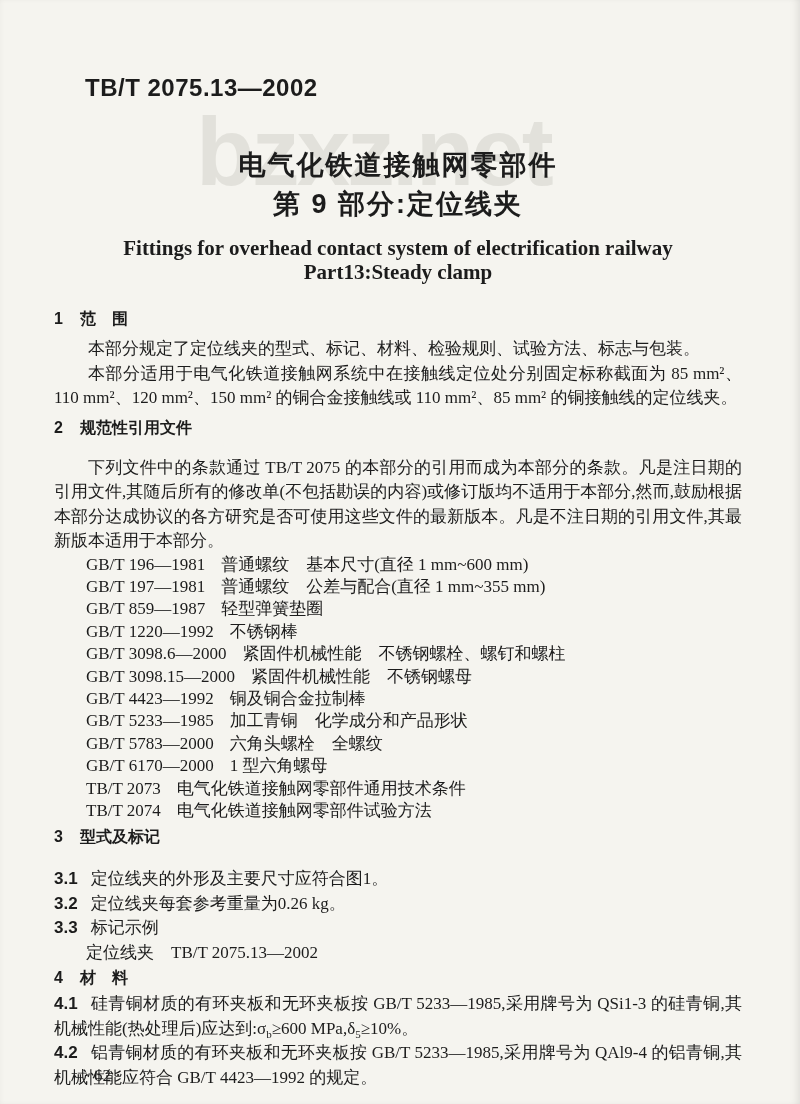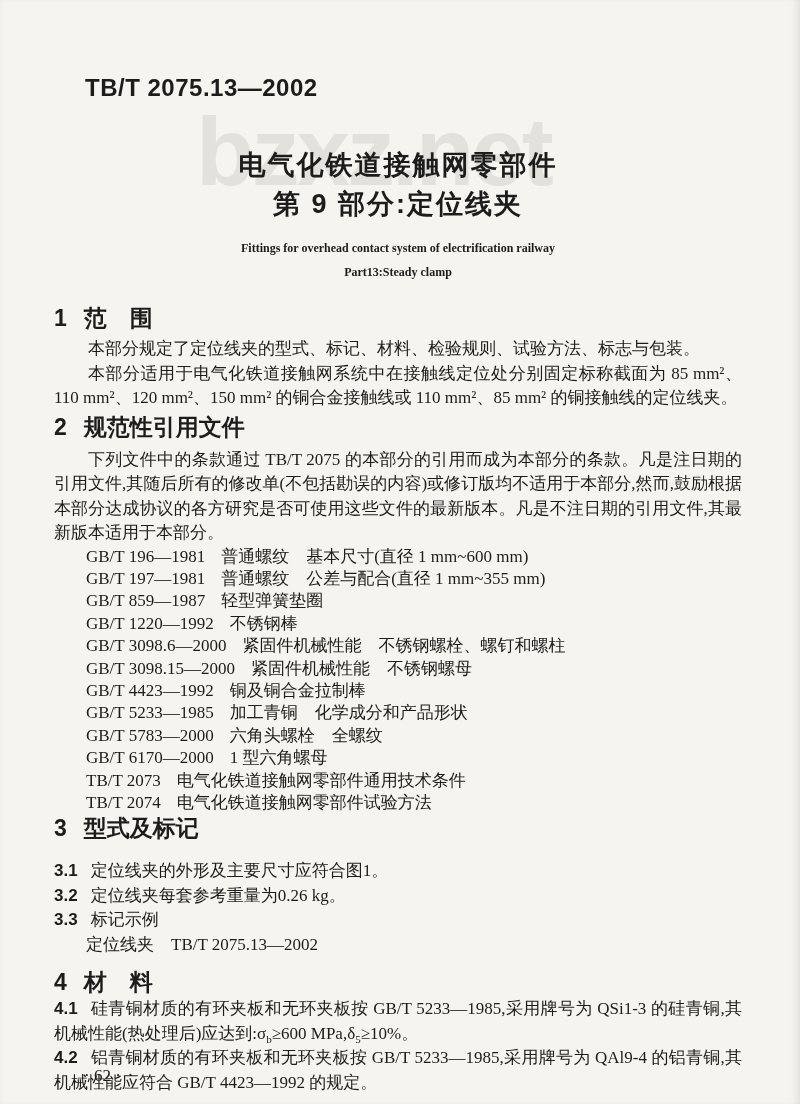--- a/index.html
+++ b/index.html
@@ -47,46 +47,46 @@
     font-weight: bold;
     font-size: 27px;
     line-height: 39px;
     letter-spacing: 2px;
   }
   .title-en {
     margin: 12px 0 0 0;
     text-align: center;
     font-family: "Liberation Serif", serif;
     font-weight: bold;
-    font-size: 12px;
+    font-size: 21px;
     line-height: 24px;
   }
   .tline { display: block; }
   .sec {
     margin: 0;
     font-family: "Liberation Sans", sans-serif;
     font-weight: bold;
-    font-size: 23px;
+    font-size: 16px;
     line-height: 25px;
   }
   .sec .stext { margin-left: 17px; }
   #h1 { margin-top: 22px; }
   #h2 { margin-top: 4px; }
   #h3 { margin-top: 2px; }
-  #h4 { margin-top: 13px; }
+  #h4 { margin-top: 0; }
   .body {
     margin: 0;
     font-size: 17px;
     line-height: 24.5px;
     text-align: justify;
   }
   .indent { text-indent: 2em; }
   #p1 { margin-top: 6px; }
   #p2 { margin-top: 0; }
-  #p3 { margin-top: 8px; }
+  #p3 { margin-top: 16px; }
   .refs { margin: 0 0 0 32px; }
   .ref {
     margin: 0;
     font-size: 17px;
     line-height: 22.4px;
     white-space: nowrap;
   }
   .ref .rtitle { margin-left: 16px; }
   .clause {
     margin: 0;

